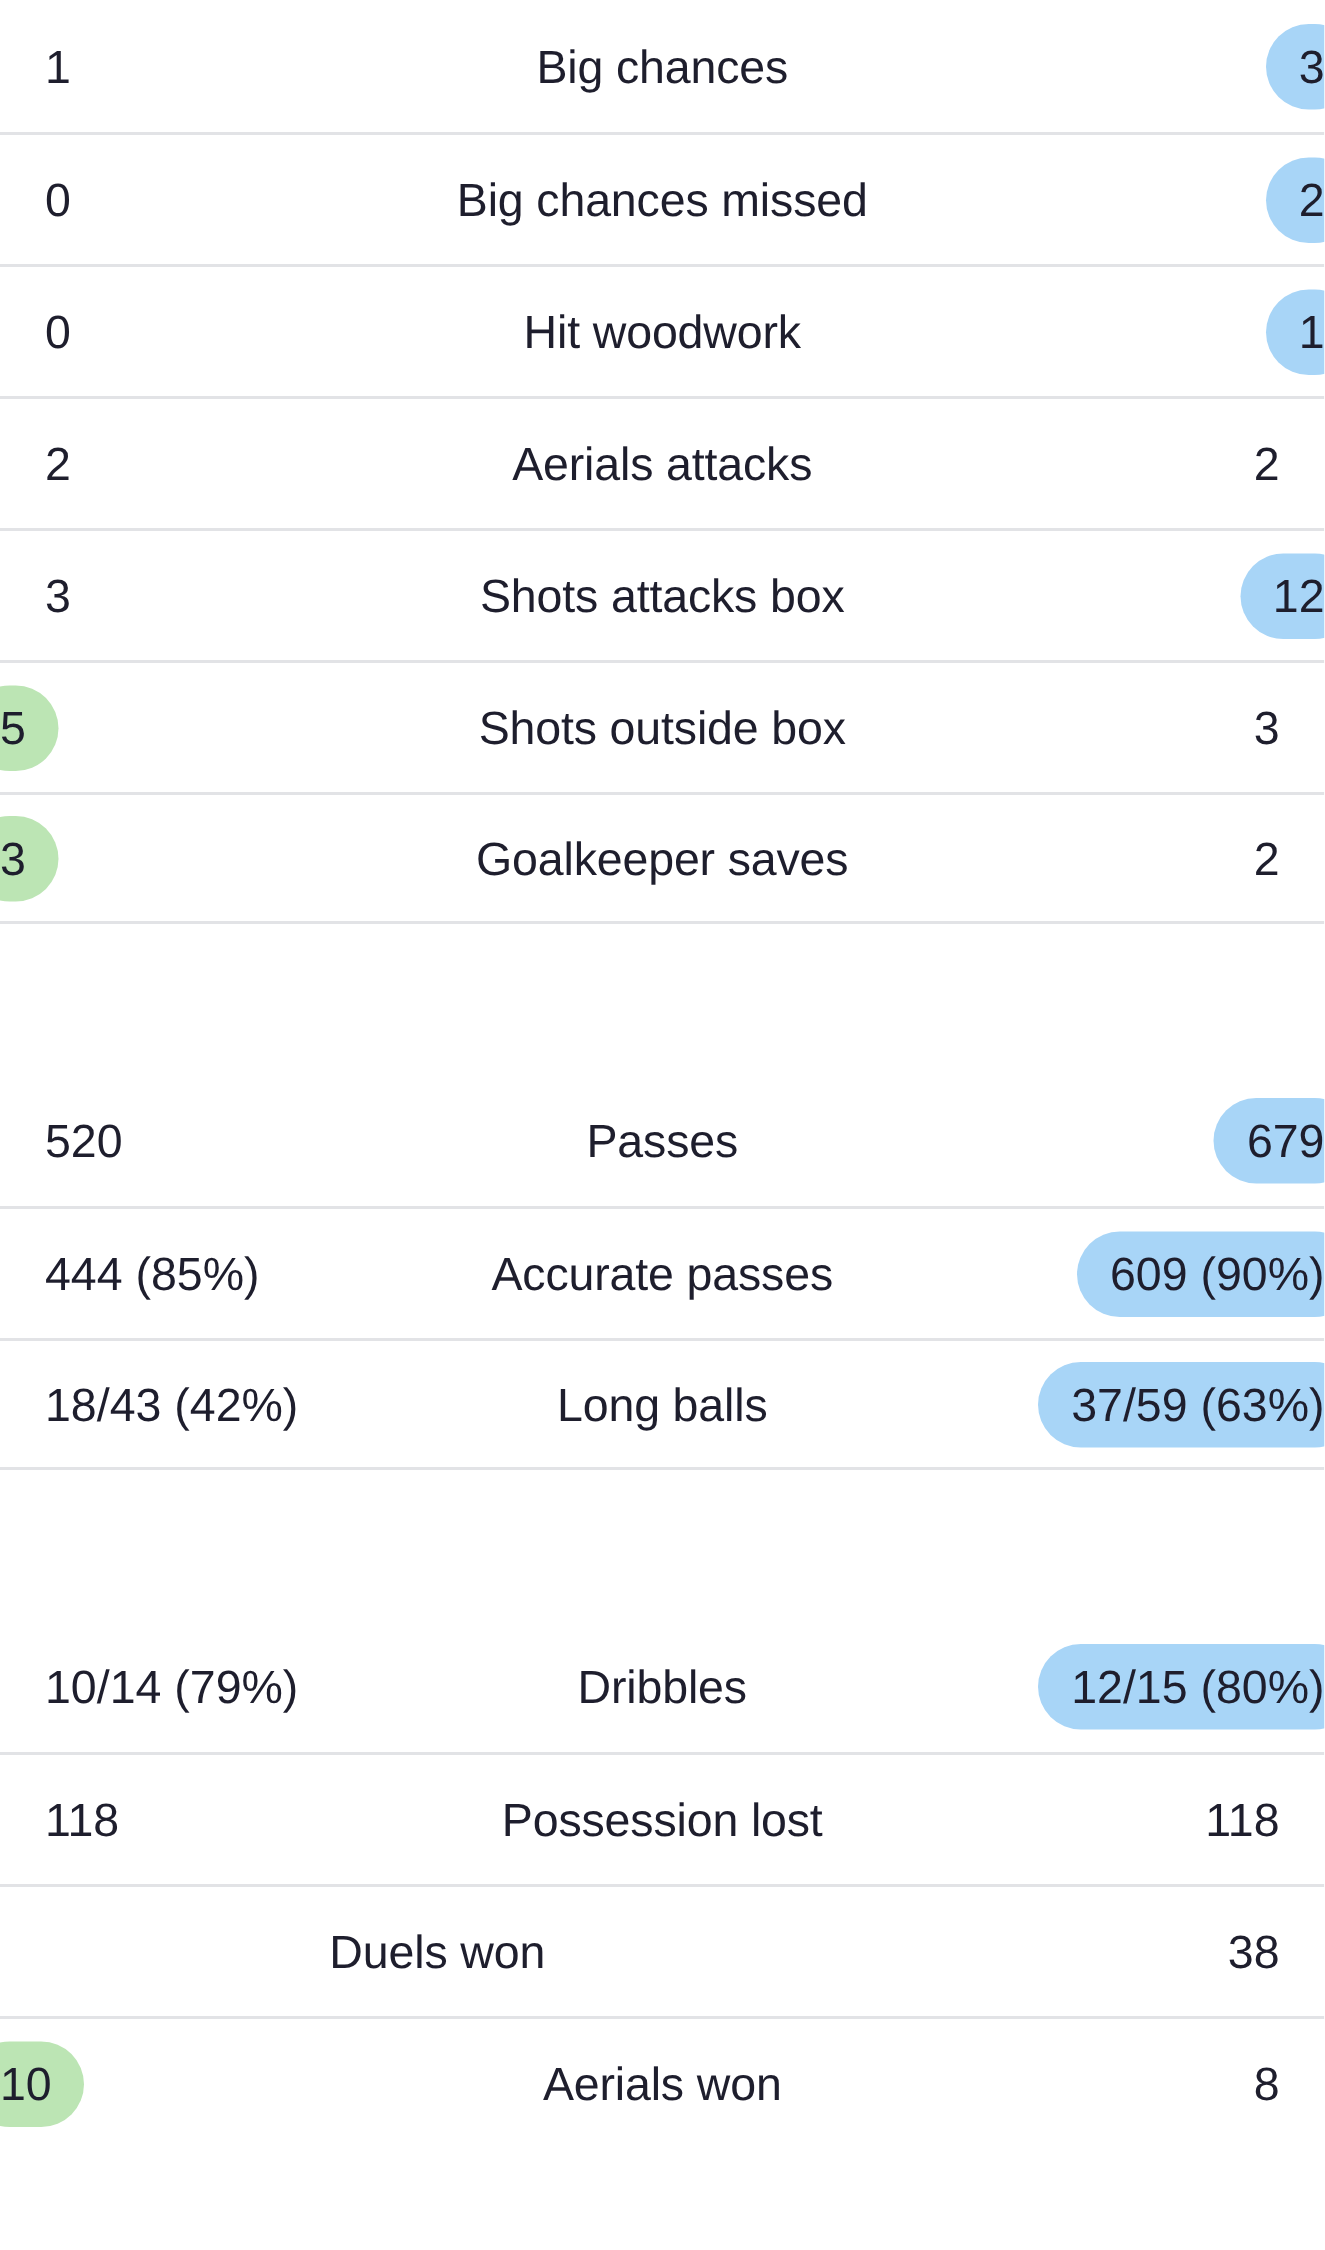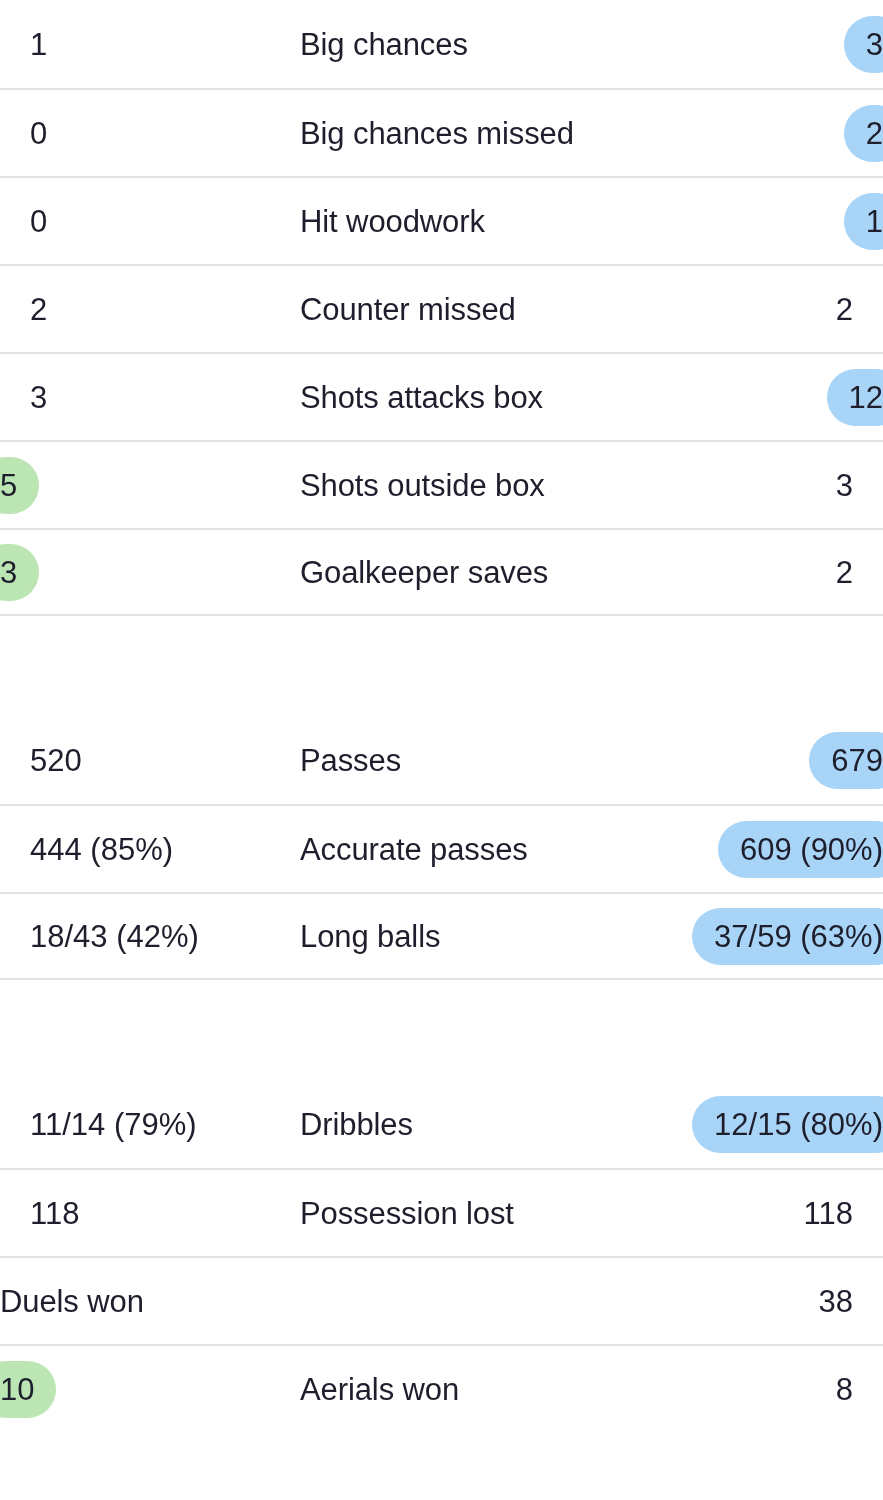--- a/index.html
+++ b/index.html
@@ -62,21 +62,21 @@
     display: flex;
     align-items: center;
     justify-content: flex-start;
     padding-left: 30px;
     height: 100%;
   }
 
   
   .cell-label {
     flex: 1 1 auto;
-    text-align: left;
+    text-align: center;
     font-size: 31px;
     line-height: 1;
     color: #1e1e2d;
     letter-spacing: -0.1px;
     white-space: nowrap;
   }
 
   
   .cell-right {
     flex: 0 0 300px;
@@ -153,21 +153,21 @@
         </div>
         <div class="cell-label">Hit woodwork</div>
         <div class="cell-right">
           <span class="val pill win-blue">1</span>
         </div>
       </div>
       <div class="stat-row">
         <div class="cell-left">
           <span class="val plain">2</span>
         </div>
-        <div class="cell-label">Counter missed</div>
+        <div class="cell-label">Aerials attacks</div>
         <div class="cell-right">
           <span class="val plain">2</span>
         </div>
       </div>
       <div class="stat-row">
         <div class="cell-left">
           <span class="val plain">3</span>
         </div>
         <div class="cell-label">Shots attacks box</div>
         <div class="cell-right">
@@ -220,21 +220,21 @@
         <div class="cell-label">Long balls</div>
         <div class="cell-right">
           <span class="val pill win-blue">37/59 (63%)</span>
         </div>
       </div>
     </div>
     <div class="section-gap"></div>
     <div class="stat-section no-bottom-rule">
       <div class="stat-row">
         <div class="cell-left">
-          <span class="val plain">11/14 (79%)</span>
+          <span class="val plain">10/14 (79%)</span>
         </div>
         <div class="cell-label">Dribbles</div>
         <div class="cell-right">
           <span class="val pill win-blue">12/15 (80%)</span>
         </div>
       </div>
       <div class="stat-row">
         <div class="cell-left">
           <span class="val plain">118</span>
         </div>

